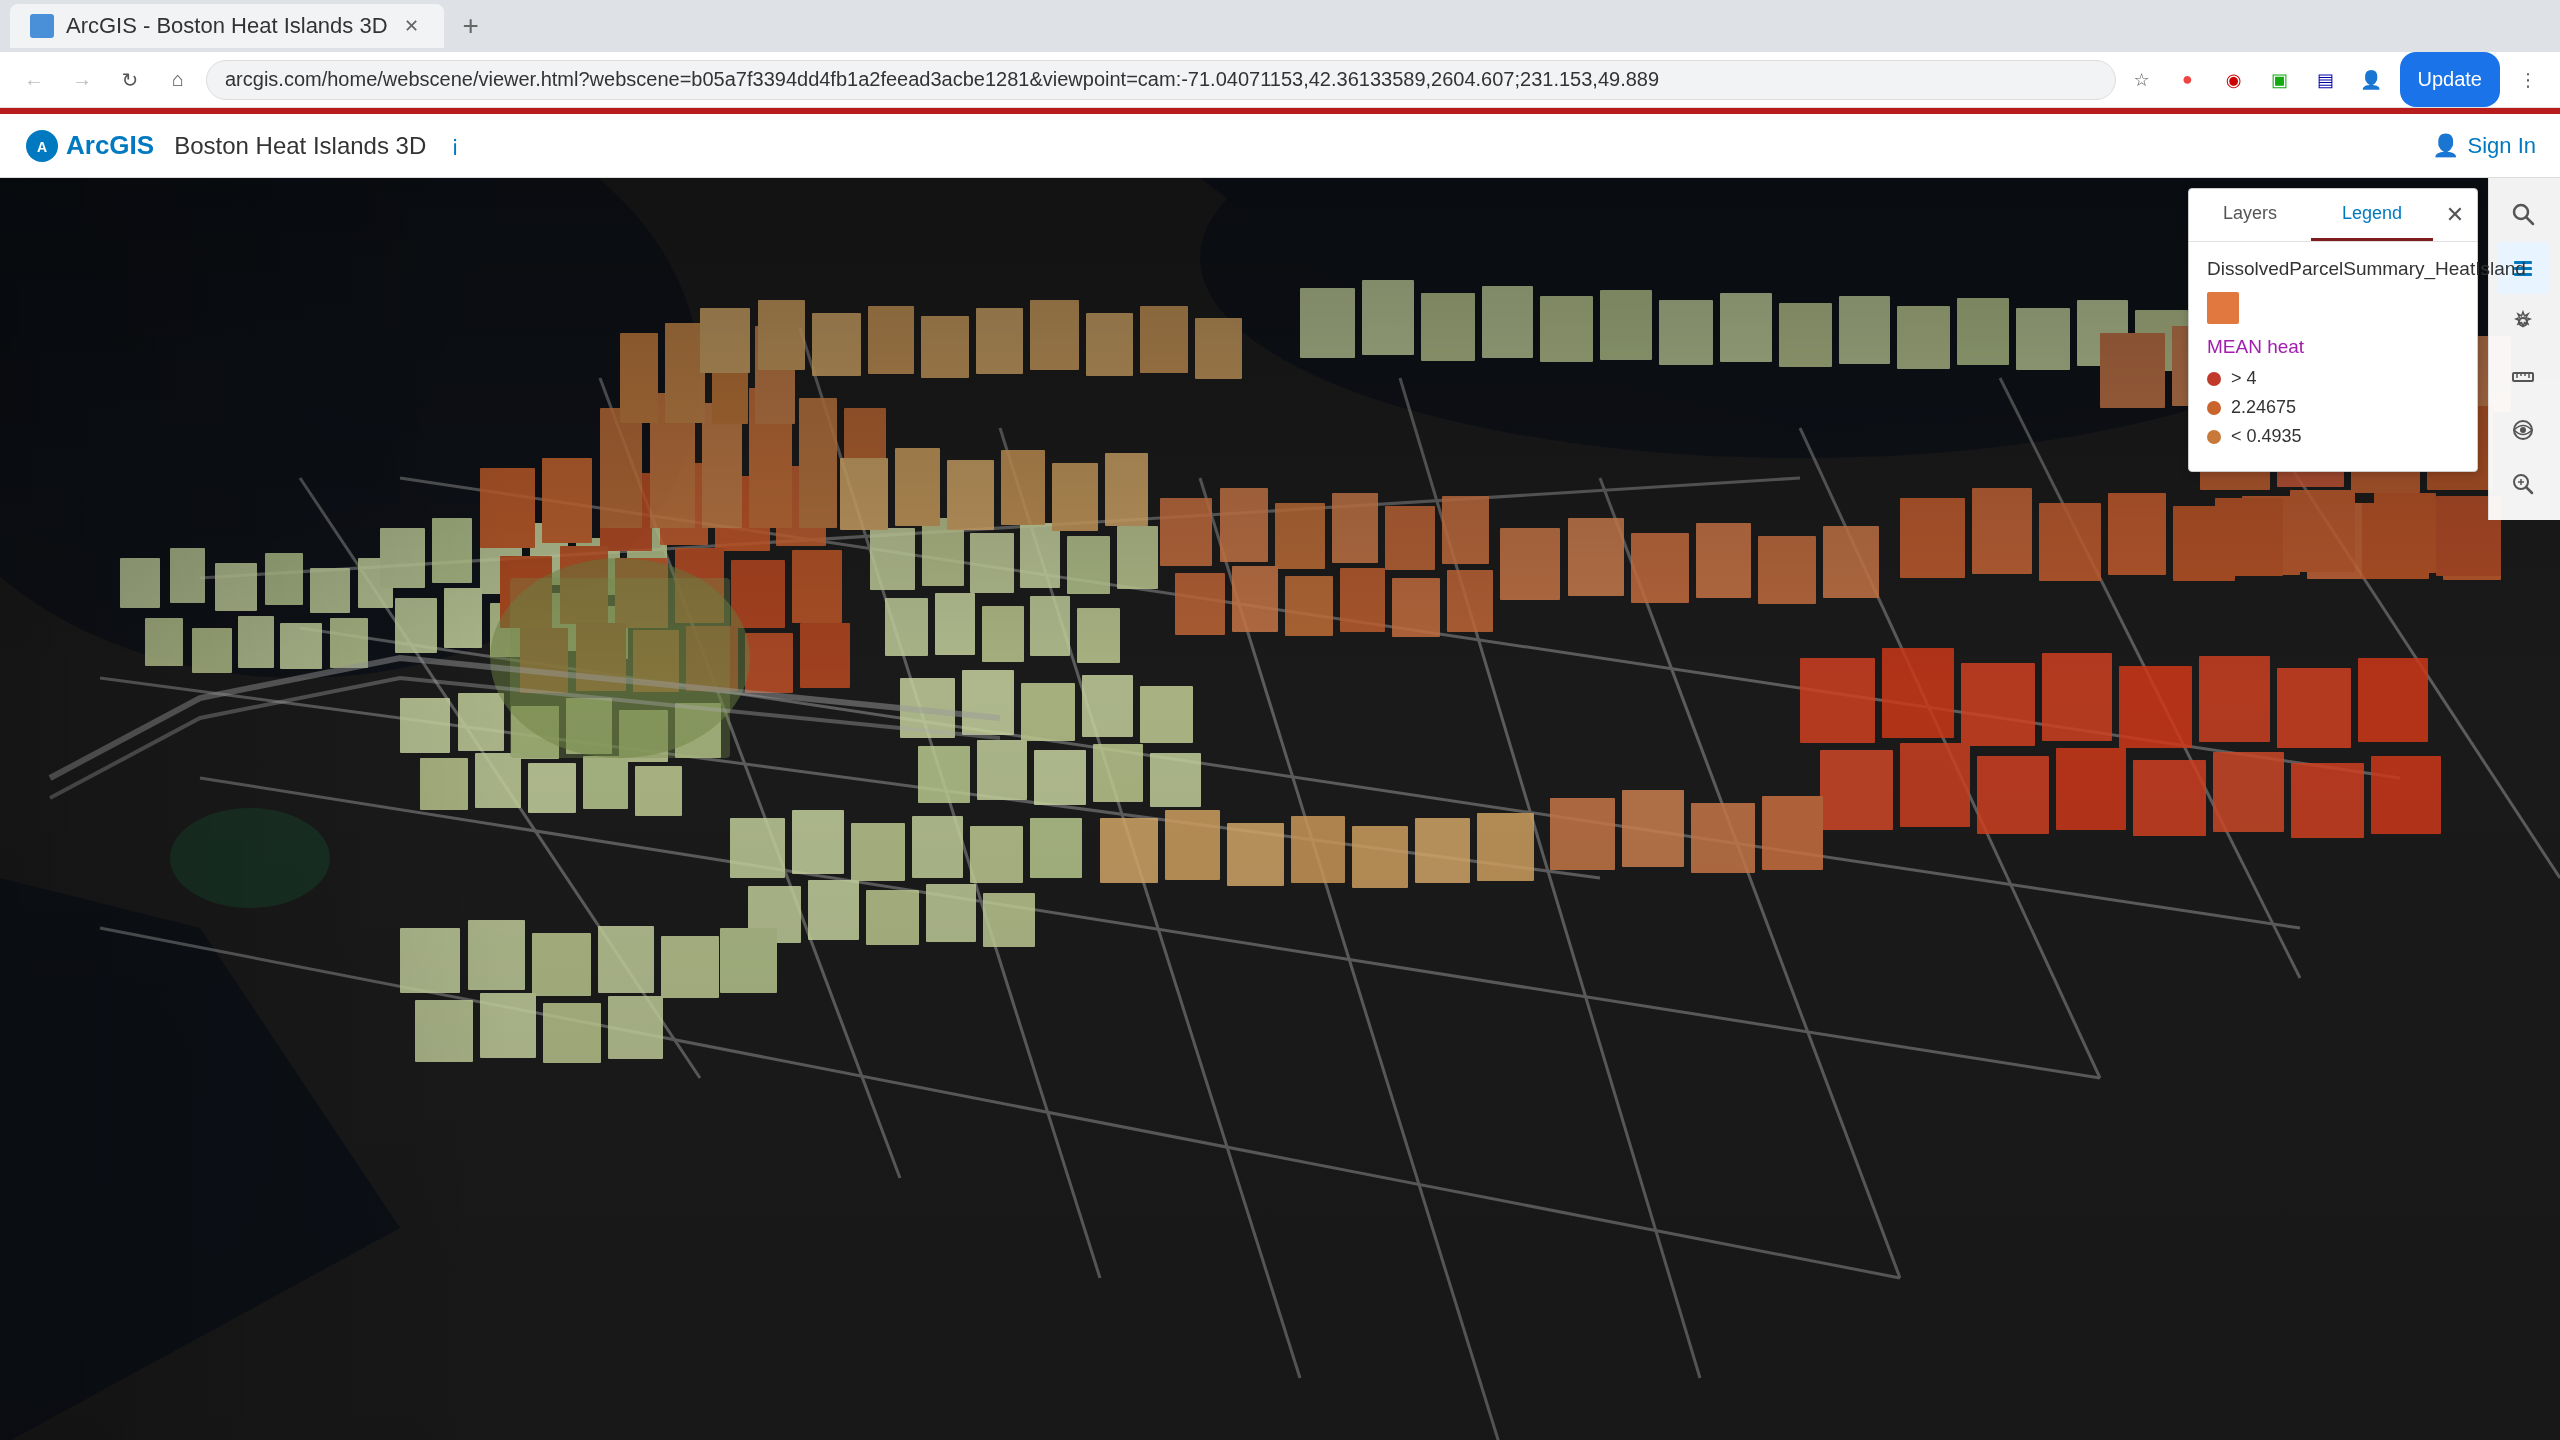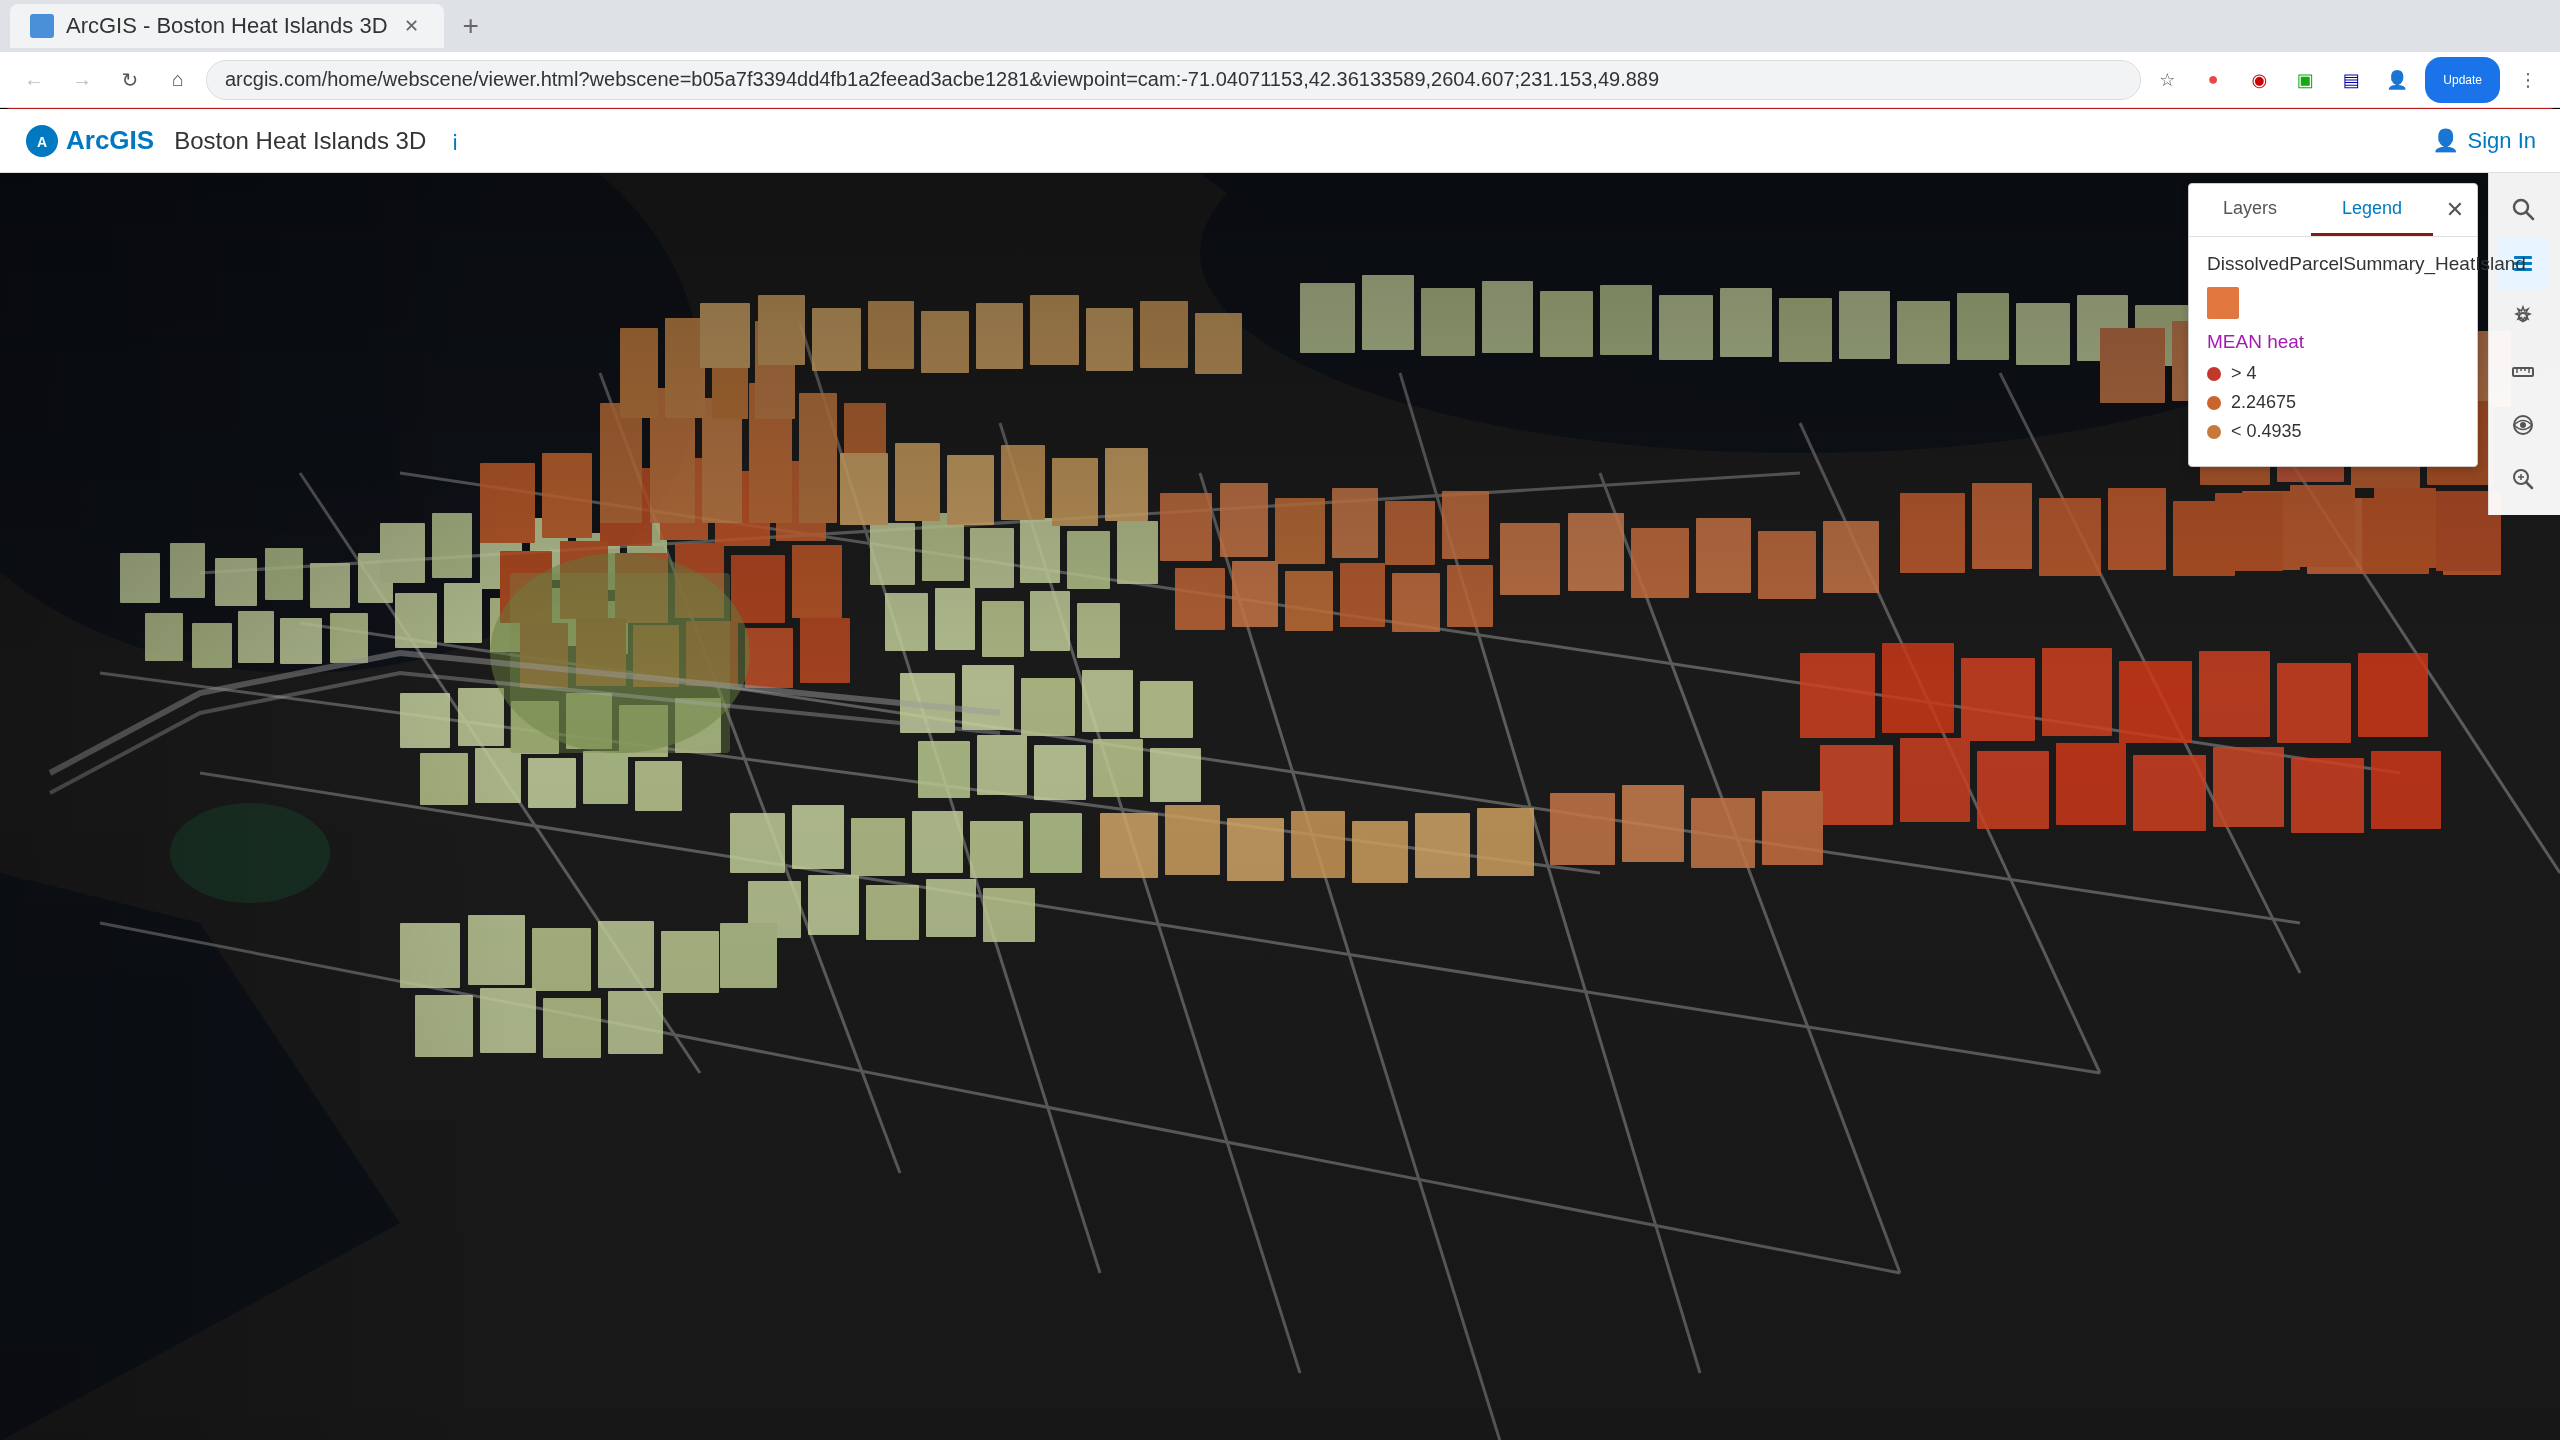--- a/index.html
+++ b/index.html
@@ -2,22 +2,21 @@
 <html><head>
   <meta charset="utf-8">
   <style>
     * { margin: 0; padding: 0; box-sizing: border-box; }
     body { width: 2560px; height: 1440px; overflow: hidden; font-family: Arial, sans-serif; background: #000; }
 
     
     .browser-chrome {
       width: 100%;
       background: #f97316;
-      border-bottom: 1px solid #b91c1c;
-      border-radius: 11px;
+      border-bottom: 6px solid #b91c1c;
     }
     .tab-bar {
       display: flex;
       align-items: center;
       background: #dee1e6;
       height: 52px;
       padding: 0 10px;
       gap: 5px;
     }
     .tab {
@@ -106,21 +105,21 @@
       justify-content: center;
       font-size: 18px;
       color: #555;
       cursor: pointer;
     }
     .update-btn {
       background: #1a73e8;
       color: #fff;
       border-radius: 16px;
       padding: 16px 18px;
-      font-size: 12px;
+      font-size: 20px;
       cursor: pointer;
     }
 
     
     .app-bar {
       display: flex;
       align-items: center;
       background: #fff;
       height: 64px;
       padding: 0 24px;

